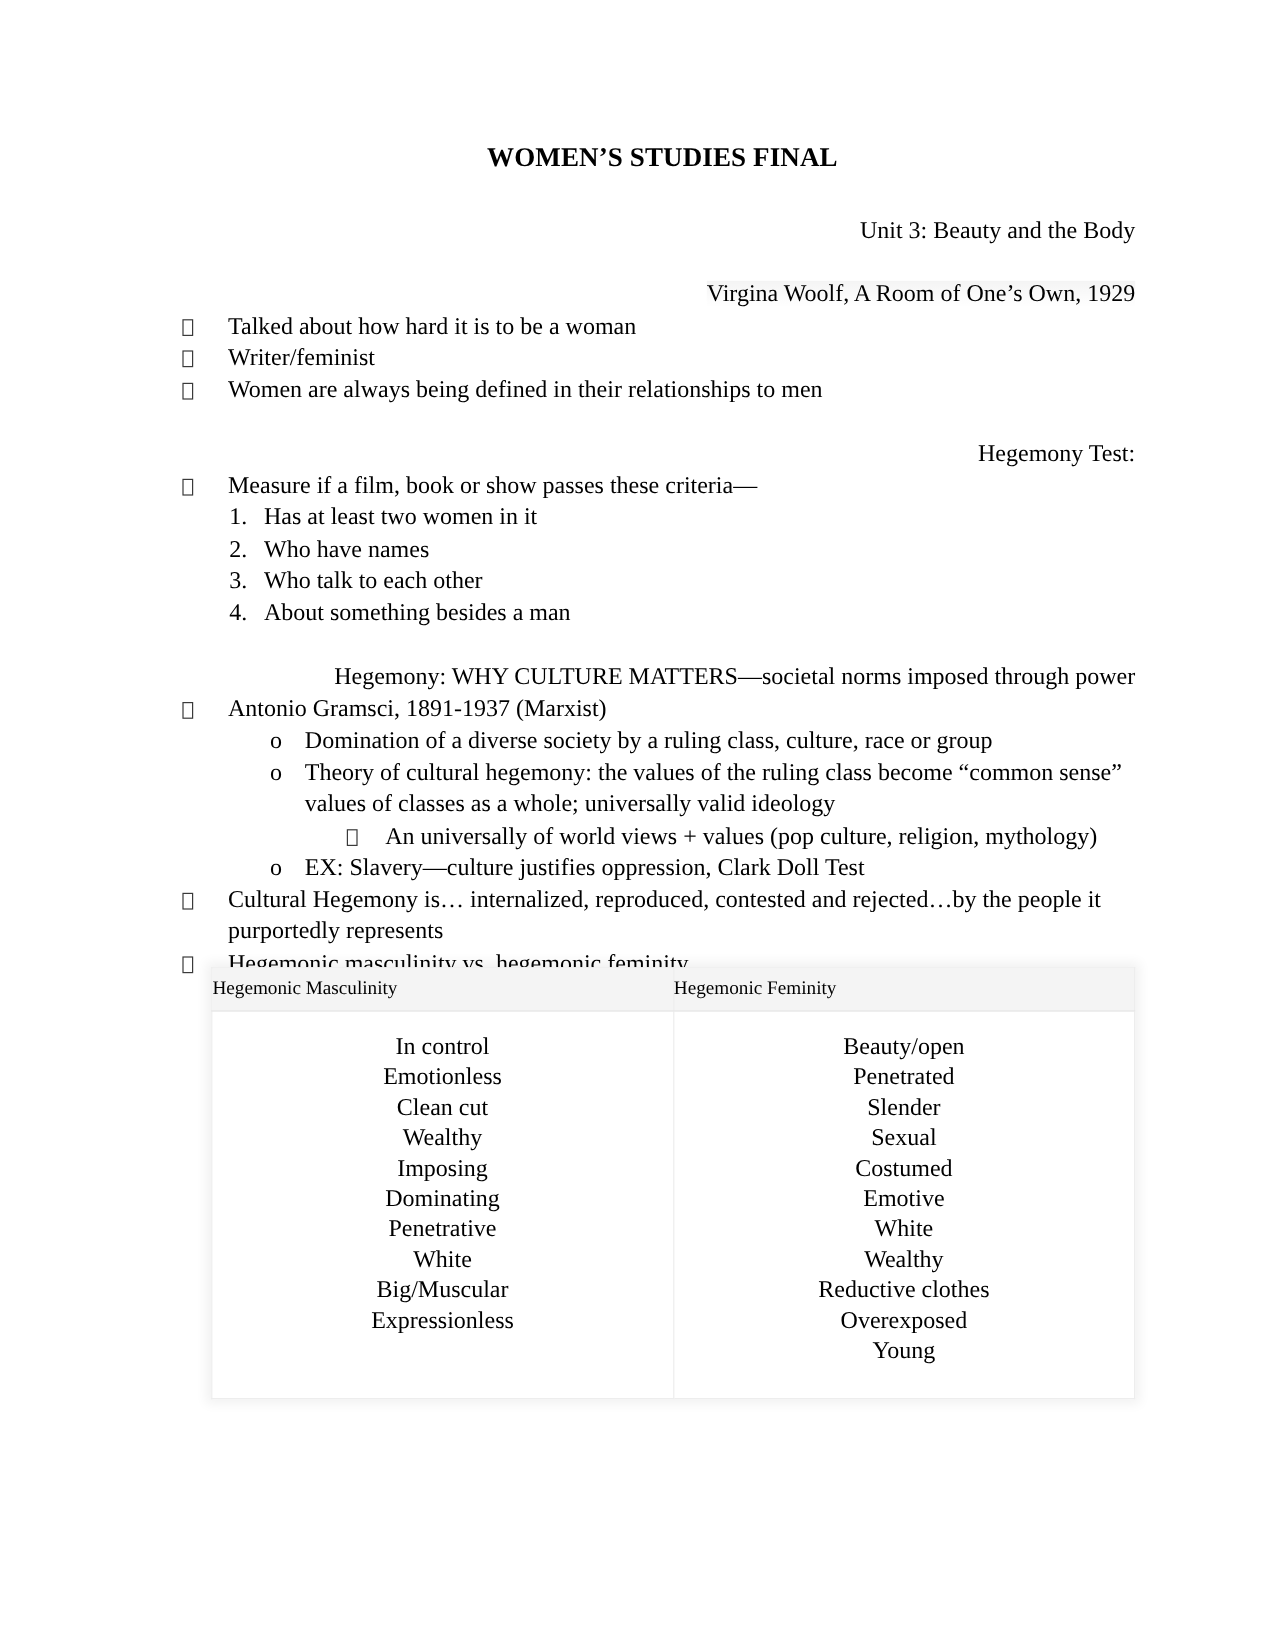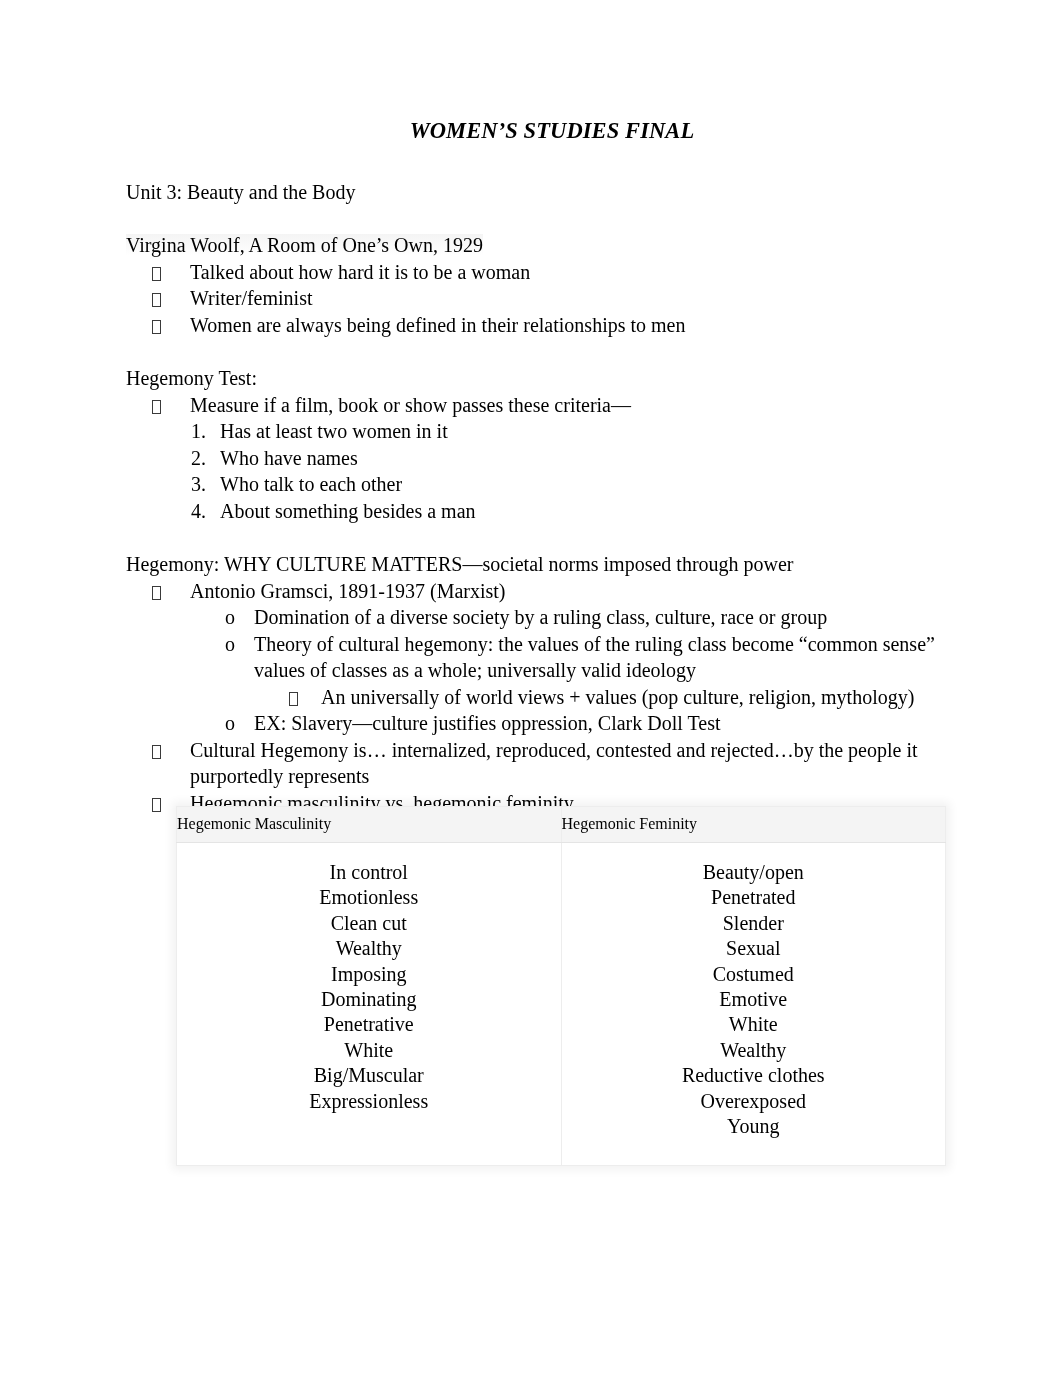--- a/index.html
+++ b/index.html
@@ -28,31 +28,31 @@
   }
 
   .doc-title {
     text-align: center;
     font-size: 22.5px;
     line-height: 1.18;
     margin: 0 0 0 0;
     letter-spacing: 0.1px;
     width: 856px;
     margin-left: -2px;
-    font-style: italic;
   }
 
   .spacer-lg { height: 34px; }
   .spacer-md { height: 27px; }
 
   .para {
     font-size: 20px;
     line-height: 26.5px;
     margin: 0;
     white-space: pre-wrap;
+    text-align: right;
   }
 
   .highlighted {
     background: linear-gradient(to bottom, rgba(0,0,0,0.045), rgba(0,0,0,0.0));
   }
 
   
   .row {
     display: flex;
     align-items: flex-start;

